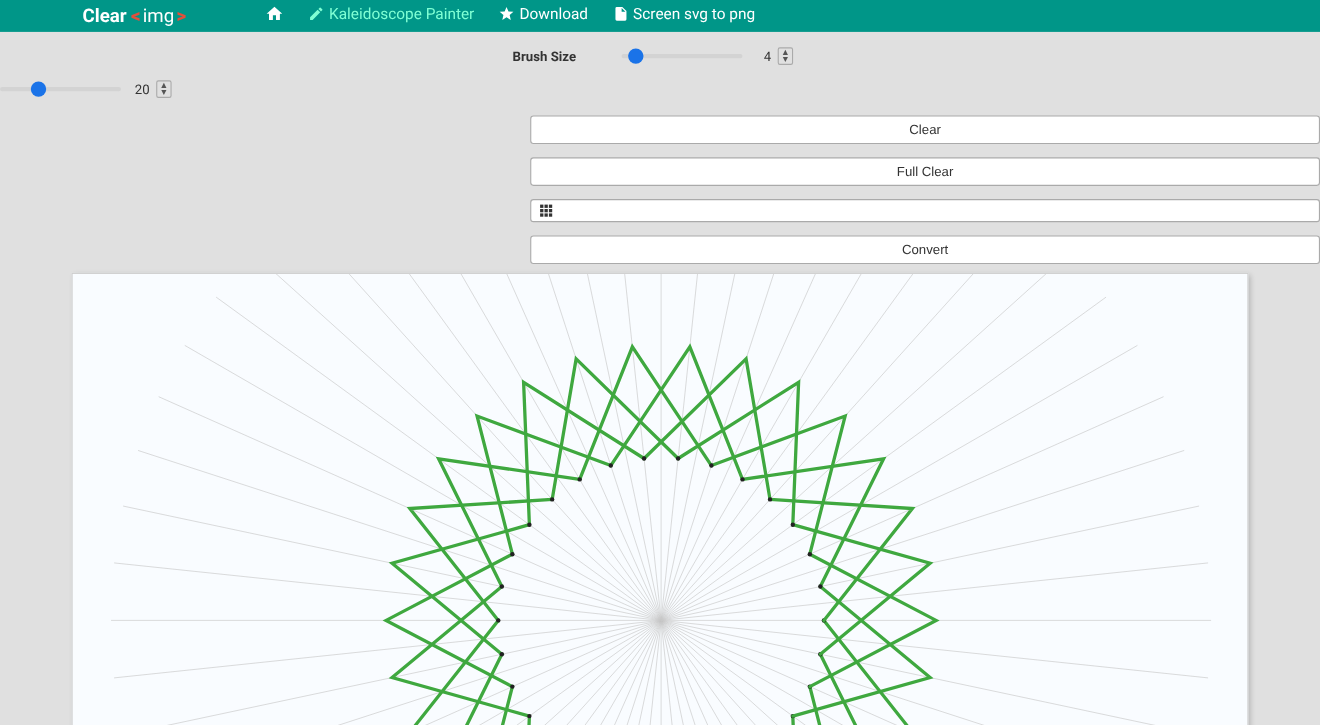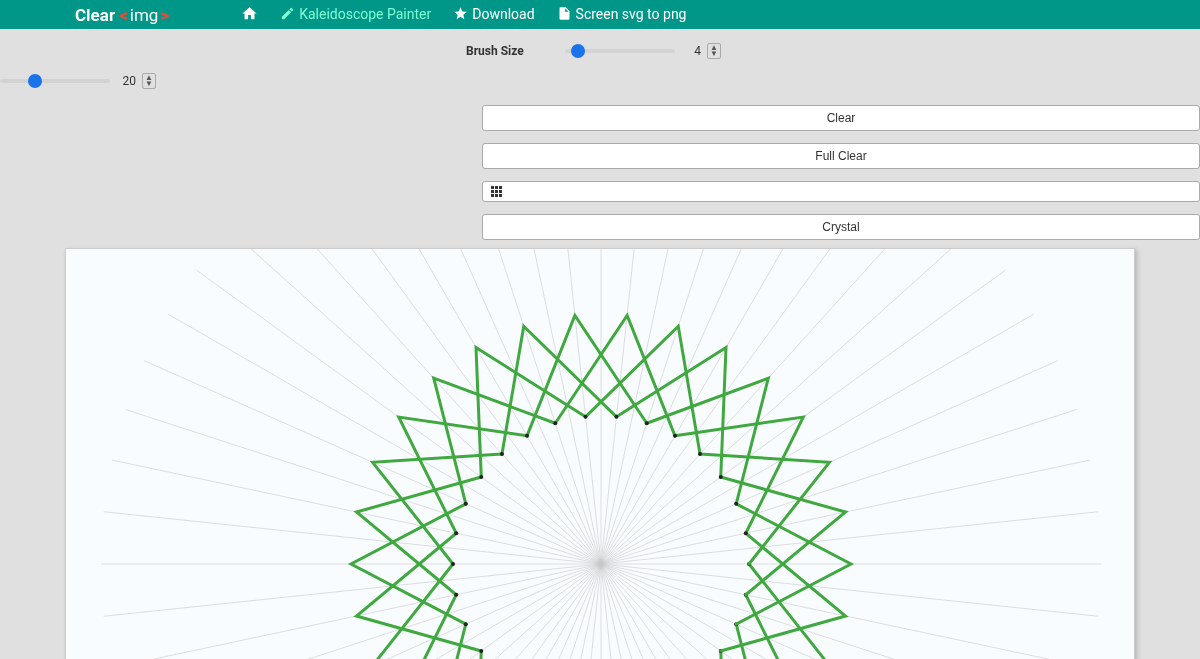--- a/index.html
+++ b/index.html
@@ -232,21 +232,21 @@
           <span></span>
           <span></span>
         <span></span>
           <span></span>
           <span></span>
         <span></span>
           <span></span>
           <span></span>
       </span>
     </button>
-    <button class="btn">Crystal</button>
+    <button class="btn">Convert</button>
 
   </div>
 </div>
 
 <div class="canvas-wrap">
   <svg class="kaleidoscope" id="ksvg" width="1070" height="700">
       <line x1="535" y1="315" x2="1035" y2="315" stroke="#c8c8c8" stroke-width="0.6"></line>
       <line x1="535" y1="315" x2="1032.2609476841367" y2="367.26423163382674" stroke="#c8c8c8" stroke-width="0.6"></line>
       <line x1="535" y1="315" x2="1024.0738003669028" y2="418.95584540887967" stroke="#c8c8c8" stroke-width="0.6"></line>
       <line x1="535" y1="315" x2="1010.5282581475767" y2="469.5084971874737" stroke="#c8c8c8" stroke-width="0.6"></line>

